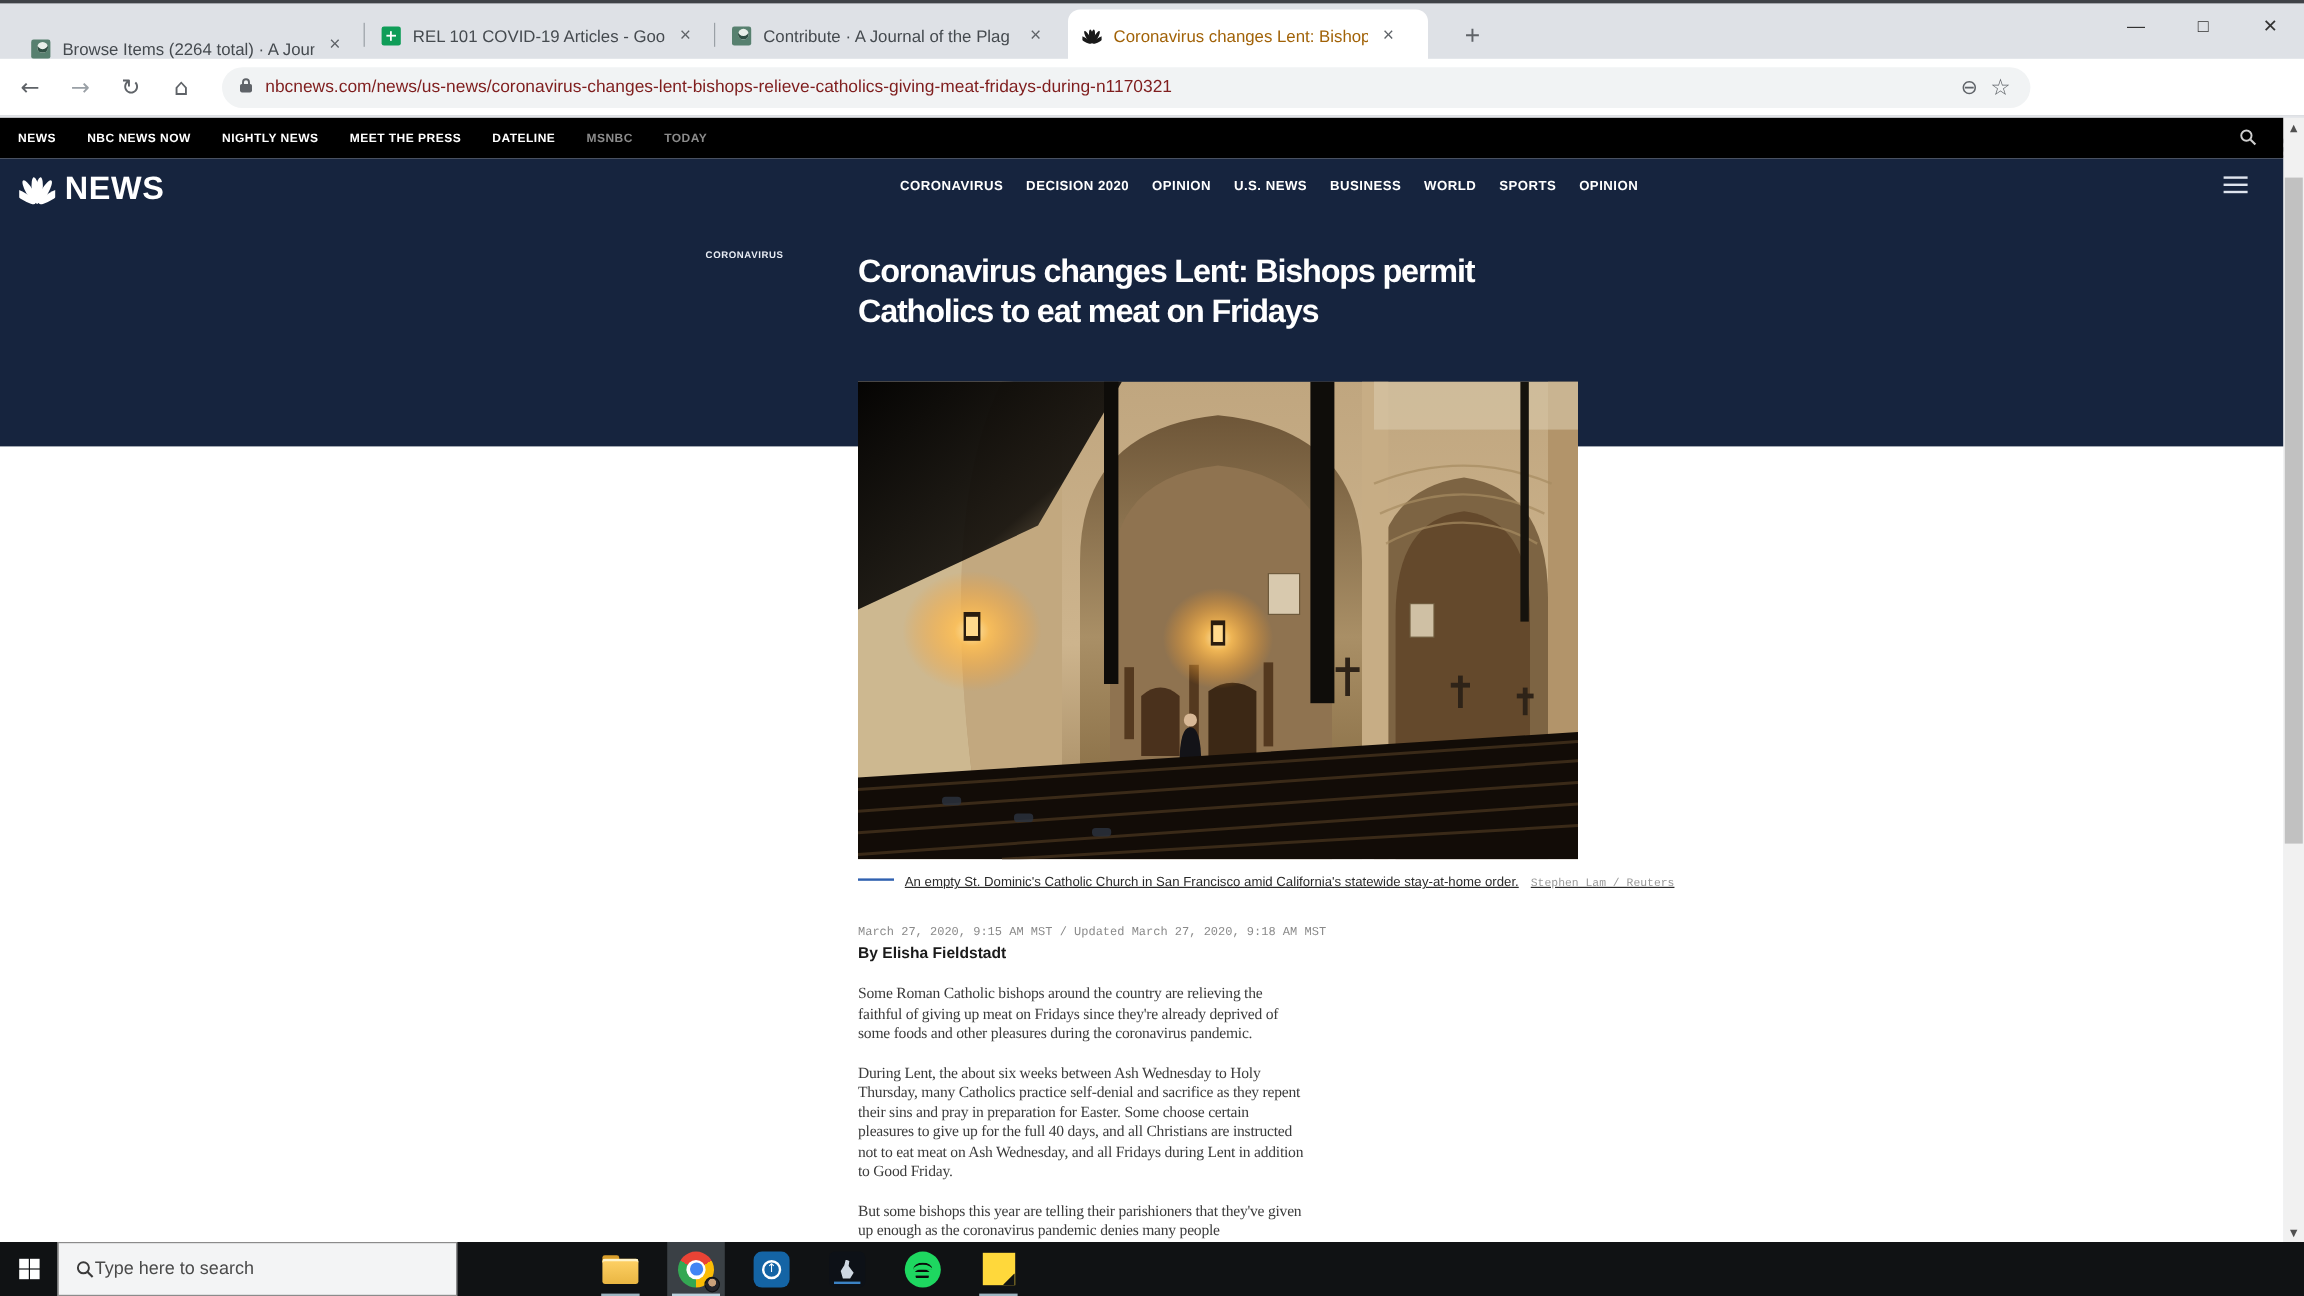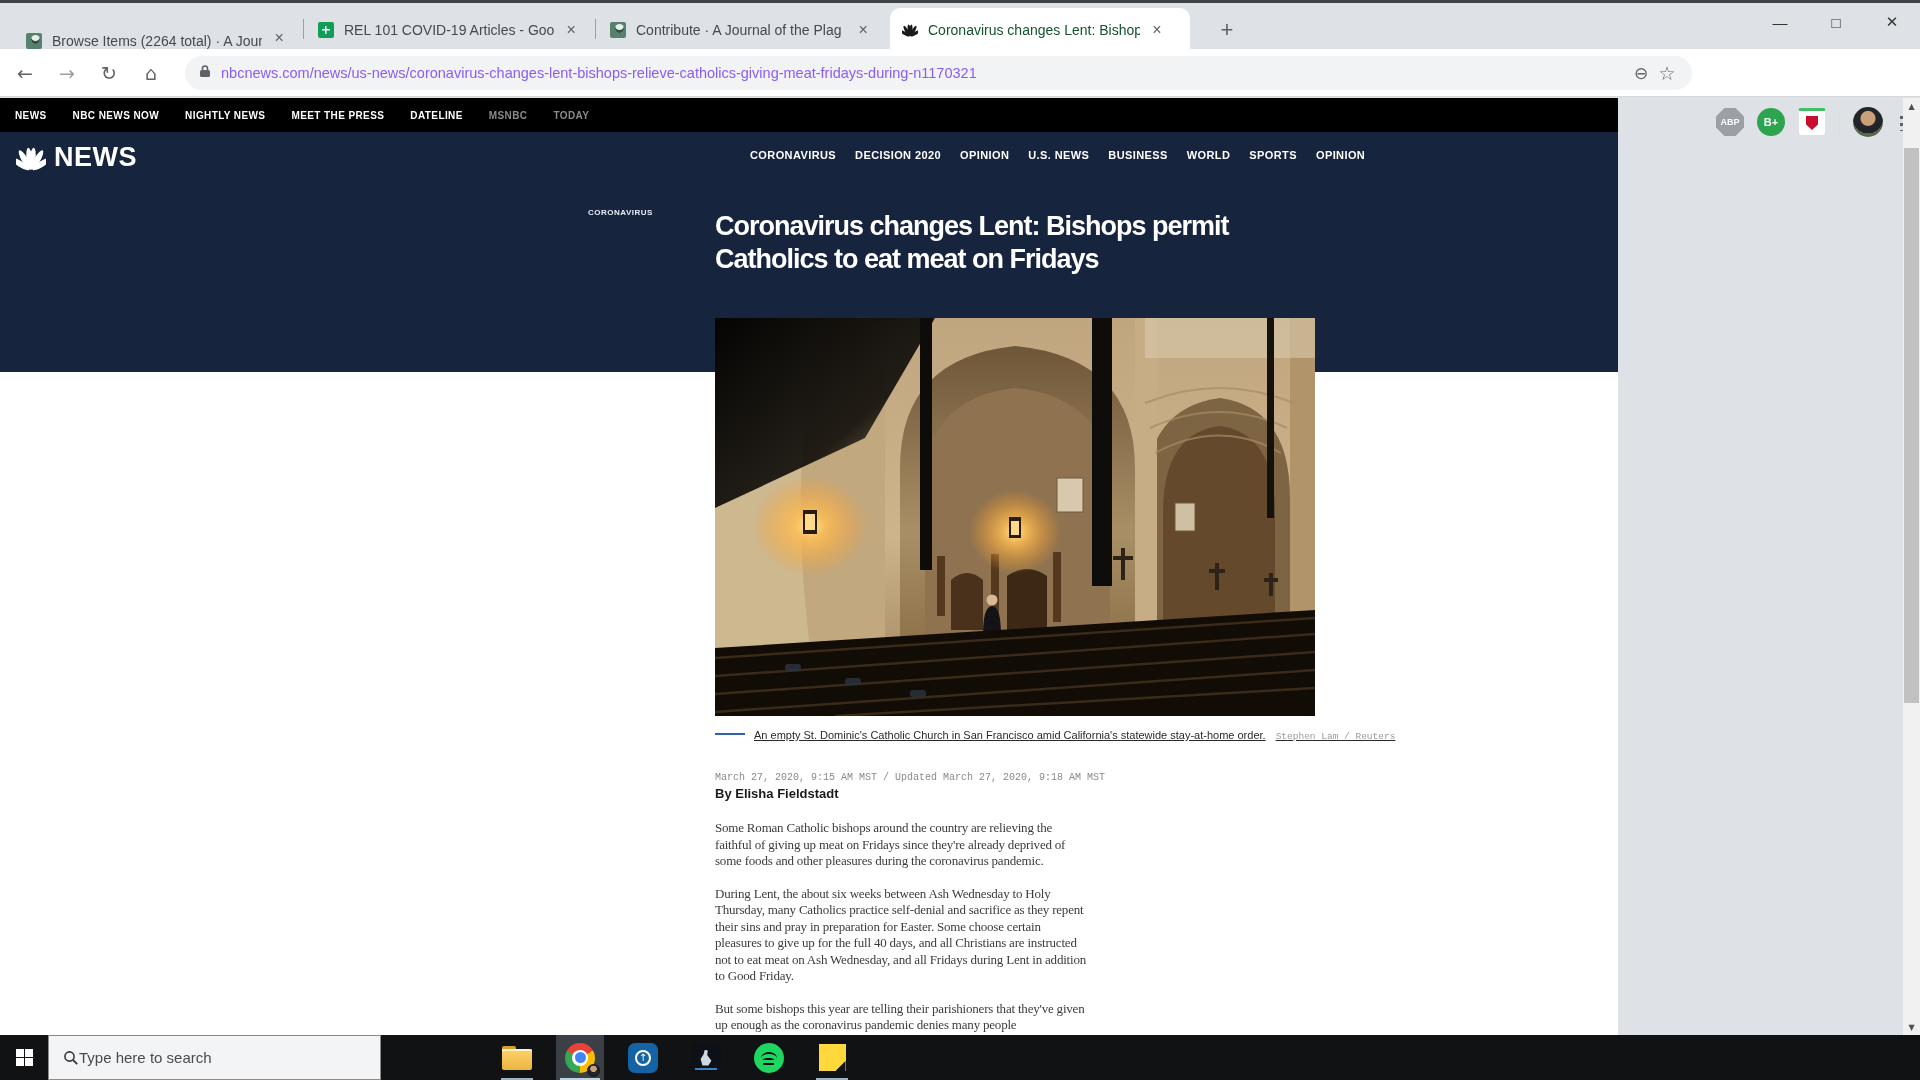--- a/index.html
+++ b/index.html
@@ -7,48 +7,48 @@
   .screen { position:relative; width:1920px; height:1080px; font-family:"Liberation Sans", sans-serif; overflow:hidden; background:#dee1e6; }
 
   
   .top-edge { position:absolute; left:0; top:0; width:1920px; height:3px; background:#3f4247; }
   .tabstrip { position:absolute; left:0; top:3px; width:1920px; height:46px; background:#dee1e6; }
   .tab { position:absolute; top:7px; height:39px; display:flex; align-items:center; padding:0 10px 0 12px; cursor:default; }
   .tab .fav { width:16px; height:16px; flex:0 0 16px; margin-right:10px; position:relative; }
   .tab .t-title { font-size:14px; color:#454a4f; white-space:nowrap; overflow:hidden; width:212px; }
   .tab .t-close { width:22px; height:22px; border-radius:50%; display:flex; align-items:center; justify-content:center; font-size:16px; color:#5f6368; margin-left:6px; }
   .tab.active { background:#fff; border-radius:10px 10px 0 0; top:5px; height:44px; }
-  .tab.active .t-title { color:#14532d; }
+  .tab.active .t-title { color:#a16207; }
   .tab-sep { position:absolute; top:16px; width:1px; height:20px; background:#9aa0a6; }
   .newtab-btn { position:absolute; left:1212px; top:12px; width:30px; height:30px; display:flex; align-items:center; justify-content:center; font-size:22px; color:#5f6368; }
   .win-controls { position:absolute; right:0; top:3px; height:38px; display:flex; }
   .win-btn { width:56px; height:38px; display:flex; align-items:center; justify-content:center; color:#333; font-size:15px; }
   .fav-journal { background:#57806f; border-radius:2px; }
   .fav-journal::after { content:""; position:absolute; right:2px; top:2px; width:9px; height:9px; border-radius:50%; background:#e8efe9; box-shadow:inset 0 -3px 0 #2f4f43; }
   .fav-sheets { background:#0f9d58; border-radius:2px; }
   .fav-sheets::after { content:""; position:absolute; left:4px; top:4px; width:8px; height:8px;
      background:linear-gradient(#fff,#fff) 0 3px/8px 1.5px no-repeat, linear-gradient(#fff,#fff) 3px 0/1.5px 8px no-repeat; }
   .toolbar { position:absolute; left:0; top:49px; width:1920px; height:48px; background:#fff; border-bottom:1px solid #d5d8dc; display:flex; align-items:center; }
   .nav-ic { width:34px; height:34px; display:flex; align-items:center; justify-content:center; font-family:"DejaVu Sans", sans-serif; font-size:19px; color:#5f6368; margin-left:8px; }
   .omnibox { position:absolute; left:185px; top:7px; width:1507px; height:34px; background:#f1f3f4; border-radius:17px; display:flex; align-items:center; padding:0 12px 0 14px; }
-  .omnibox .url { font-size:14.5px; color:#8b5cf6; white-space:nowrap; overflow:hidden; flex:1; margin-left:10px; }
+  .omnibox .url { font-size:14.5px; color:#7f1d1d; white-space:nowrap; overflow:hidden; flex:1; margin-left:10px; }
   .omni-ic { width:26px; height:26px; display:flex; align-items:center; justify-content:center; color:#5f6368; font-family:"DejaVu Sans", sans-serif; font-size:17px; }
   .ext-area { position:absolute; right:0; top:49px; height:48px; display:flex; align-items:center; }
   .ext-ic { width:28px; height:28px; margin-right:13px; position:relative; }
   .abp { background:#9aa0a6; color:#fff; font-weight:bold; font-size:9px; display:flex; align-items:center; justify-content:center;
          clip-path:polygon(30% 0,70% 0,100% 30%,100% 70%,70% 100%,30% 100%,0 70%,0 30%); }
   .bplus { background:#2da44e; border-radius:50%; color:#fff; font-weight:bold; font-size:11px; display:flex; align-items:center; justify-content:center; }
   .mcafee { background:#fff; border:1px solid #e0e0e0; border-top:3px solid #3fbf61; border-radius:3px; display:flex; align-items:center; justify-content:center; }
   .mcafee::after { content:""; width:12px; height:14px; background:#c8102e; clip-path:polygon(0 0,100% 0,100% 60%,50% 100%,0 60%); }
   .ext-sep { width:1px; height:26px; background:#dadce0; margin-right:13px; }
   .avatar28 { width:30px; height:30px; border-radius:50%; background:radial-gradient(circle at 50% 38%, #c9a07a 0 7px, #23242a 8px 15px, #55684a 15px); margin-right:13px; }
   .dots3 { width:4px; height:18px; margin:0 16px 0 4px; background:radial-gradient(circle 2px, #5f6368 95%, transparent) 0 1px/4px 7px repeat-y; }
 
   
-  .page { position:absolute; left:0; top:98px; width:1618px; height:937px; background:#fff; overflow:hidden; }
+  .page { position:absolute; left:0; top:98px; width:1903px; height:937px; background:#fff; overflow:hidden; }
   .nbc-topbar { position:absolute; left:0; top:0; width:1903px; height:34px; background:#000; display:flex; align-items:center; padding-left:15px; }
   .tb-link { font-size:10px; font-weight:bold; letter-spacing:.4px; color:#fff; margin-right:26px; white-space:nowrap; }
   .tb-link.muted { color:#8b8b8b; }
   .tb-search { position:absolute; right:22px; top:9px; }
   .nbc-hero { position:absolute; left:0; top:34px; width:1903px; height:240px; background:#16243e; }
   .nbc-logo { position:absolute; left:16px; top:10px; display:flex; align-items:center; }
   .nbc-logo .word { color:#fff; font-weight:bold; font-size:27px; letter-spacing:.5px; margin-left:8px; }
   .nbc-nav { position:absolute; left:750px; top:17px; display:flex; }
   .nav-link { color:#fff; font-size:11px; font-weight:bold; letter-spacing:.4px; margin-right:19px; white-space:nowrap; }
   .hamburger { position:absolute; right:30px; top:15px; width:20px; height:14px;

